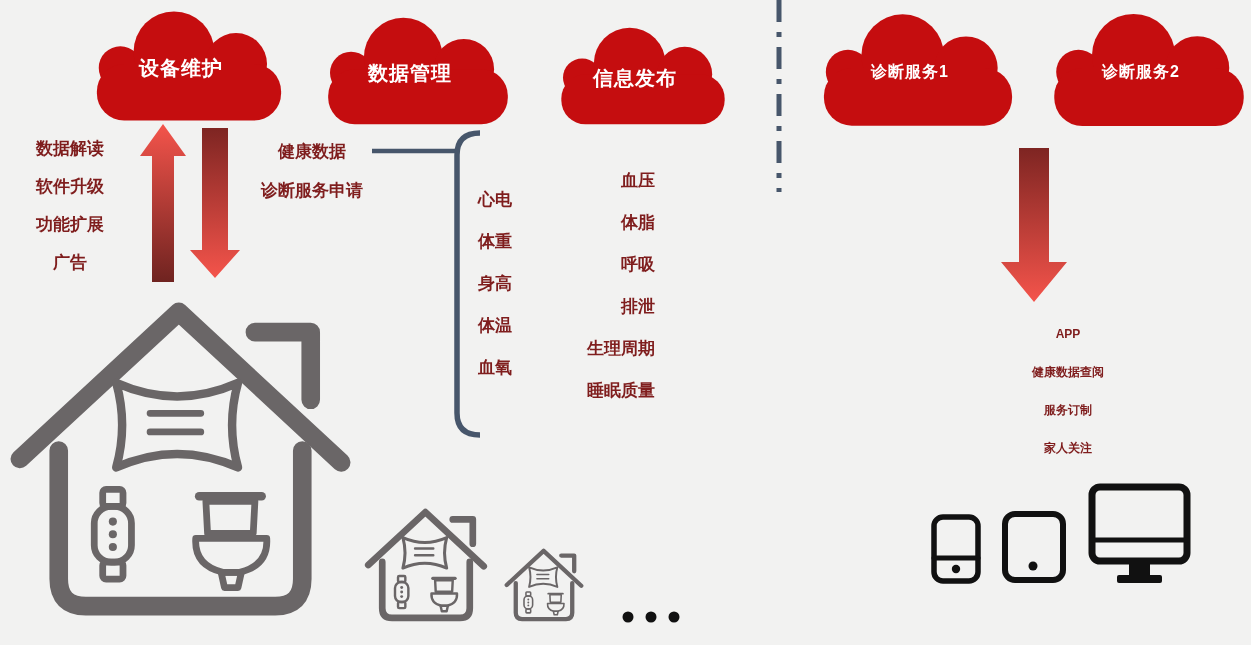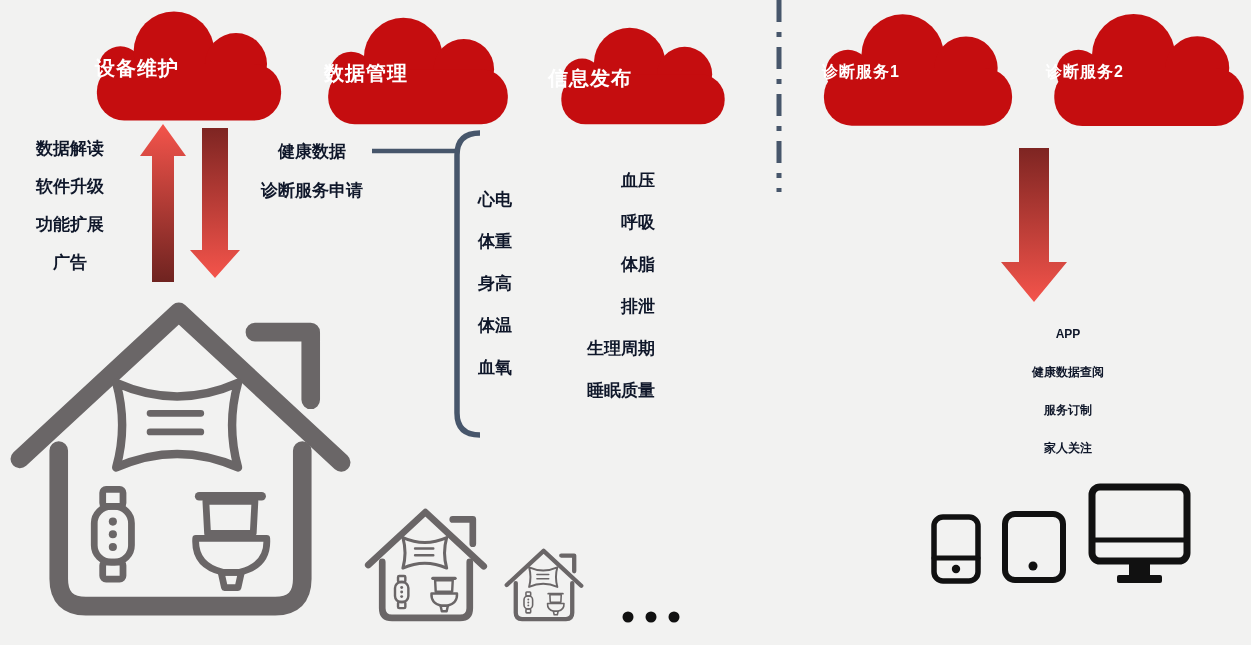--- a/index.html
+++ b/index.html
@@ -2,22 +2,22 @@
 <html><head>
 <meta charset="utf-8">
 <style>
   html,body{margin:0;padding:0;}
   body{font-family:"Liberation Sans","DejaVu Sans",sans-serif;}
   #canvas{position:relative;width:1251px;height:645px;background:#f2f2f1;overflow:hidden;}
   .abs{position:absolute;}
   .cloud{position:absolute;}
   .cloud svg{position:absolute;left:0;top:0;width:100%;height:100%;}
   .cloud-label{position:absolute;left:0;right:16px;top:52%;transform:translateY(-50%);
-    text-align:left;color:#fff;font-weight:700;font-size:20px;letter-spacing:1px;}
-  .txt-col{position:absolute;font-weight:700;color:#0f172a;font-size:17px;}
+    text-align:center;color:#fff;font-weight:700;font-size:20px;letter-spacing:1px;}
+  .txt-col{position:absolute;font-weight:700;color:#7f1d1d;font-size:17px;}
   .txt-col .item{white-space:nowrap;}
   .center{text-align:center;}
   .left{text-align:right;}
   .lh38 .item{line-height:38px;}
   .lh39 .item{line-height:39px;}
   .lh42 .item{line-height:42px;}
   svg{display:block;}
 </style>
 </head>
 <body>
@@ -120,22 +120,22 @@
   <div class="txt-col center lh42" style="left:458px;top:179px;width:74px">
     <div class="item">心电</div>
     <div class="item">体重</div>
     <div class="item">身高</div>
     <div class="item">体温</div>
     <div class="item">血氧</div>
   </div>
 
   <div class="txt-col left lh42" style="left:545px;top:160px;width:110px">
     <div class="item">血压</div>
+    <div class="item">体脂</div>
     <div class="item">呼吸</div>
-    <div class="item">体脂</div>
     <div class="item">排泄</div>
     <div class="item">生理周期</div>
     <div class="item">睡眠质量</div>
   </div>
 
   <svg class="abs" style="left:773px;top:0" width="12" height="192" viewBox="0 0 12 192">
     <line x1="6" y1="0" x2="6" y2="192" stroke="#47566b" stroke-width="5" stroke-dasharray="22 10 5 10"></line>
   </svg>
 
   <svg class="abs" style="left:1000px;top:146px" width="68" height="158" viewBox="0 0 68 158">

